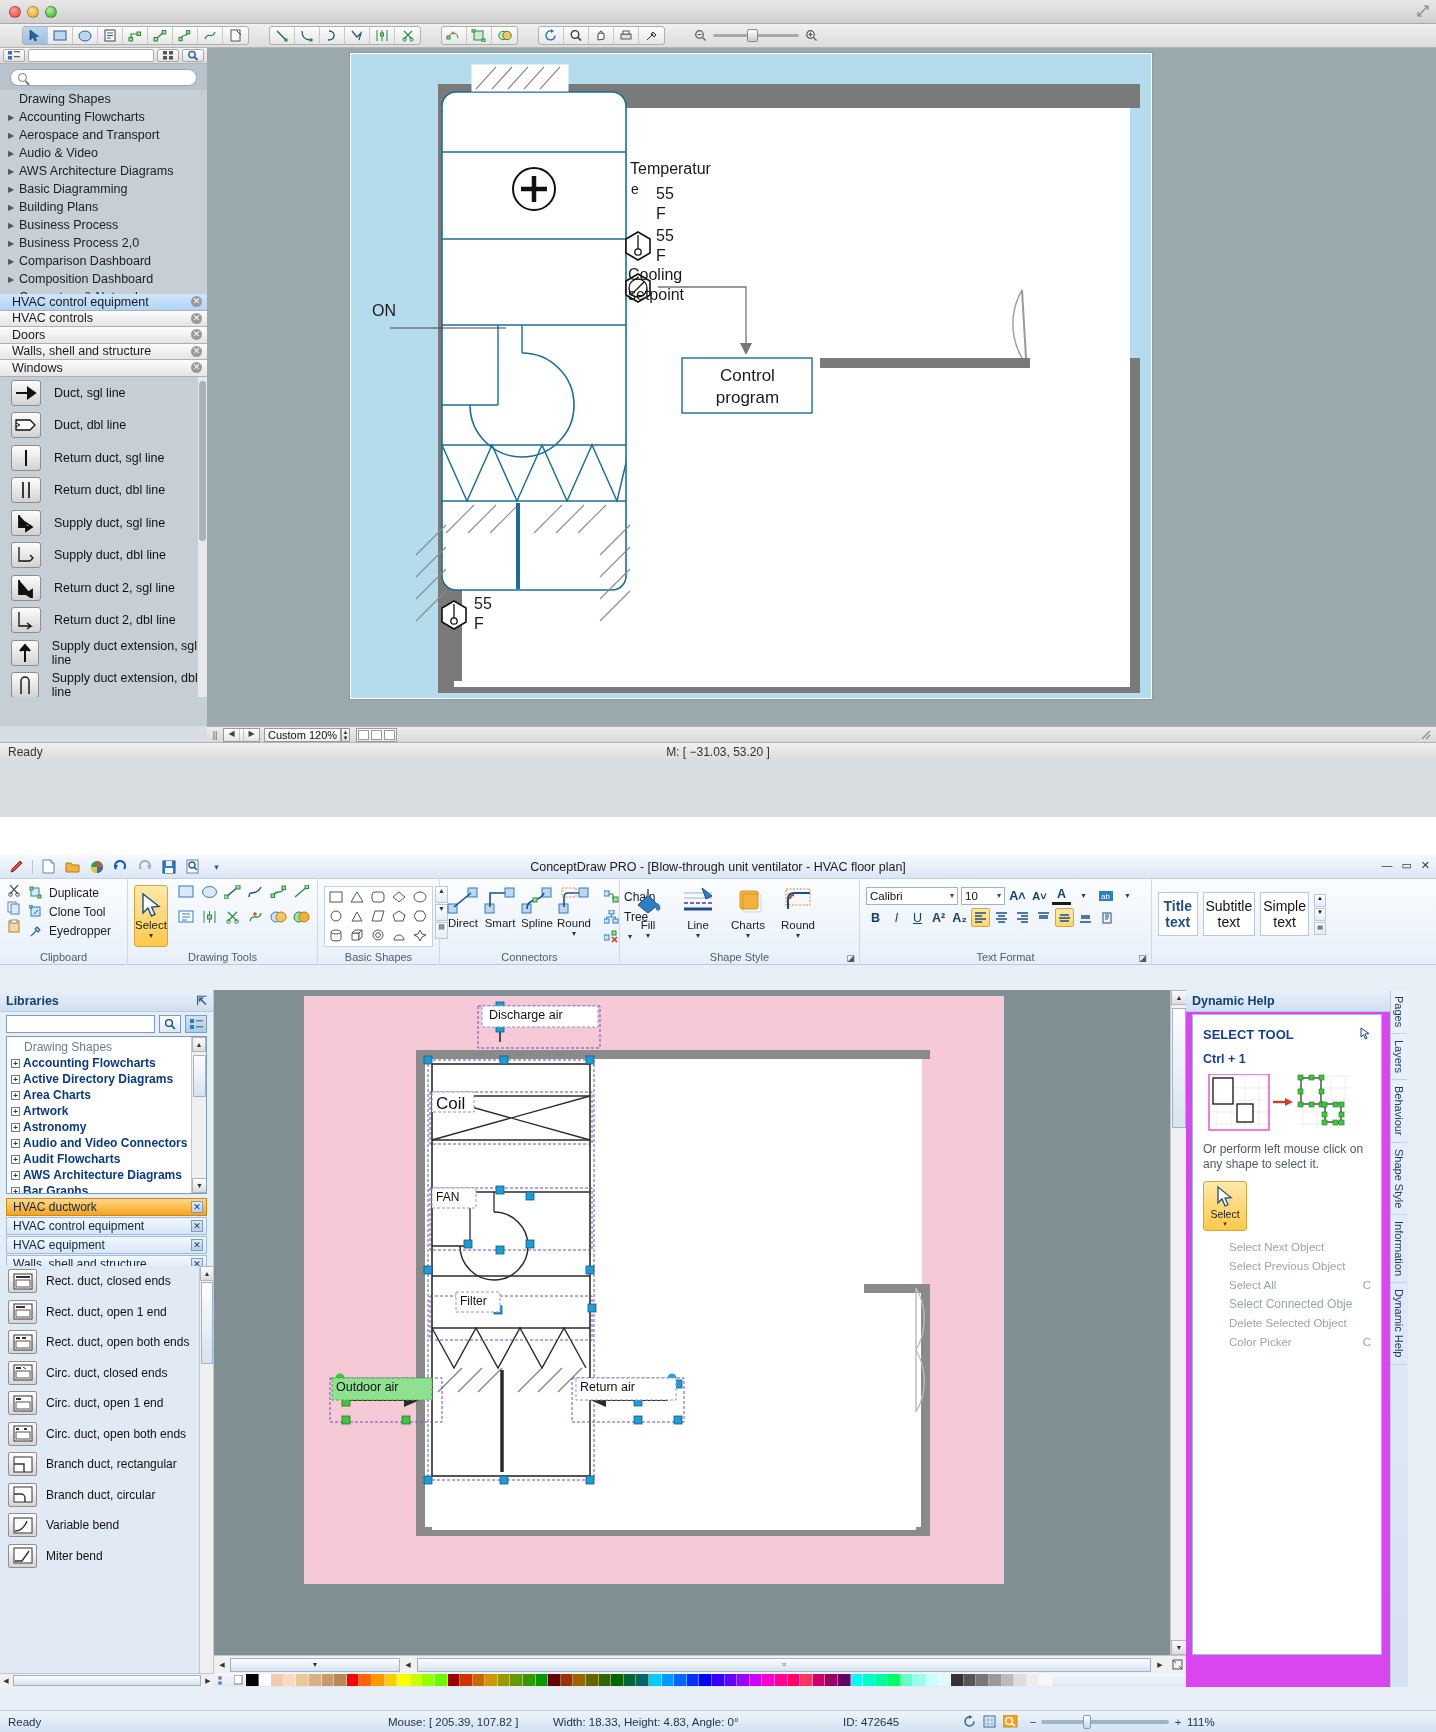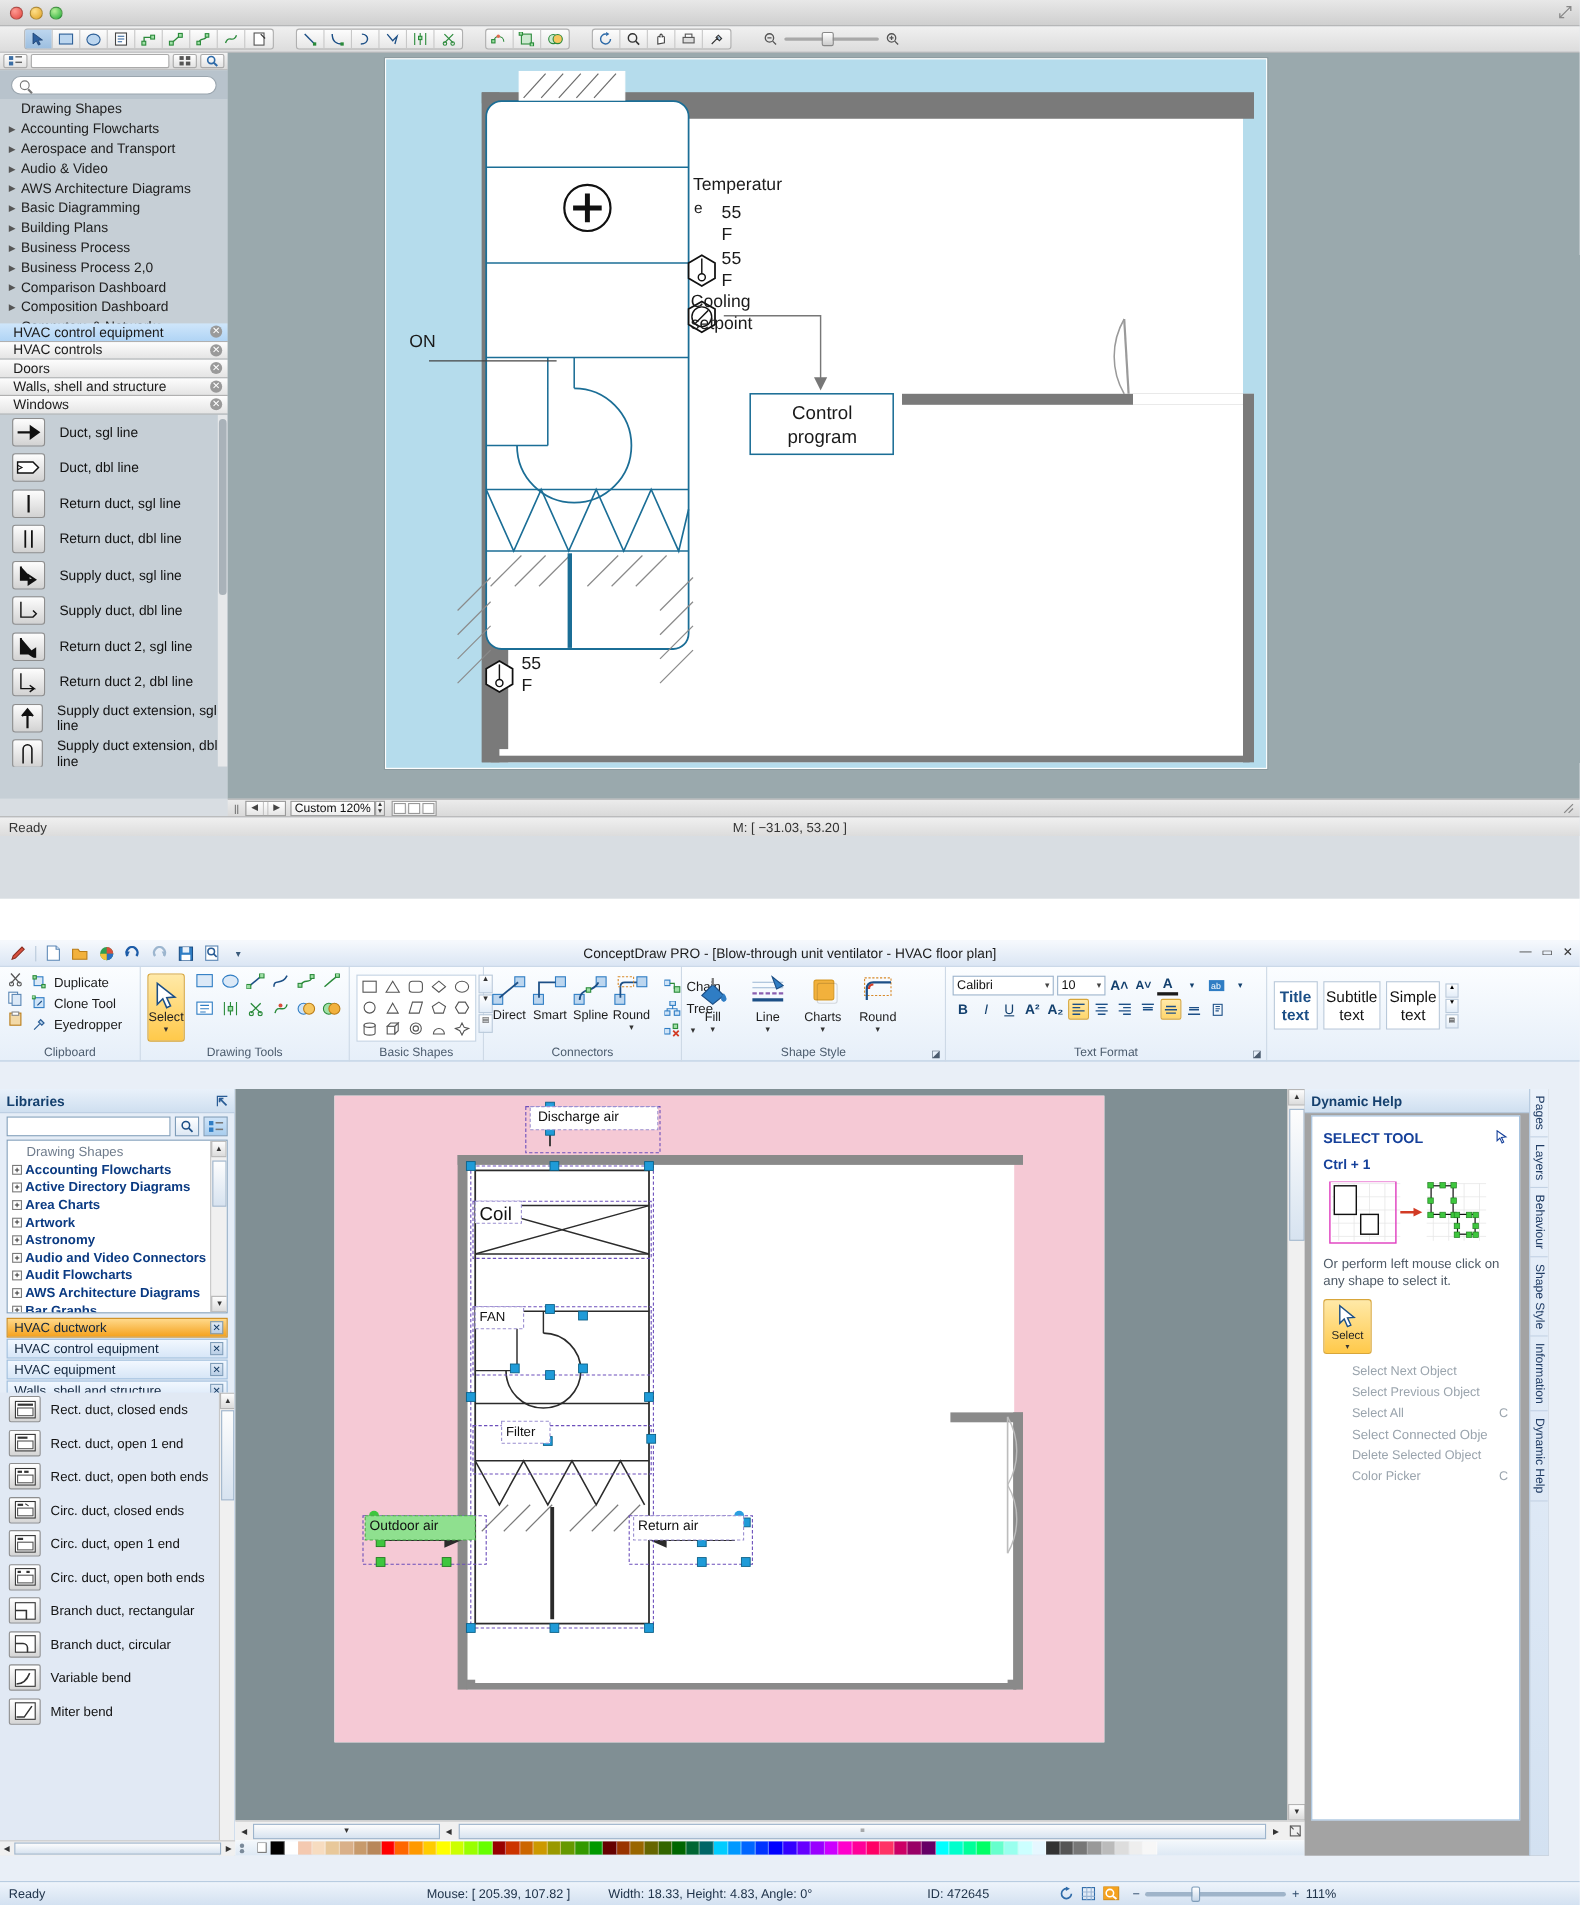--- a/index.html
+++ b/index.html
@@ -158,21 +158,21 @@
   .cd-canvaswrap { position:absolute; left:214px; top:0; right:222px; height:697px; background:#fff; }
   .cd-canvas { position:absolute; left:0; top:0; right:16px; bottom:32px; background:#808f94; overflow:hidden; }
   .cdpage { position:absolute; left:90px; top:6px; width:700px; height:588px; background:#fff; }
   .cd-vsb { position:absolute; right:0; top:0; width:16px; bottom:32px; background:#f0f0f0; border-left:1px solid #c7c7c7; }
   .cd-hsb { position:absolute; left:0; right:0; bottom:14px; height:18px; background:#f0f0f0; border-top:1px solid #c7c7c7;
      display:flex; align-items:center; }
   .cd-palette { position:absolute; left:0; right:0; bottom:0; height:14px; display:flex; align-items:center;
      background:linear-gradient(#f4f8fc,#dde8f4); }
   .sw { width:12.6px; height:12px; border-right:1px solid rgba(255,255,255,.4); }
 
-  .cd-help { position:absolute; right:0; top:0; width:222px; height:697px; background:#a3a3a3; }
+  .cd-help { position:absolute; right:0; top:0; width:222px; height:697px; background:#d946ef; }
   .helpbody { position:absolute; left:6px; top:24px; right:26px; bottom:32px; background:#fff;
      border:1px solid #9fbedd; padding:12px 10px; overflow:hidden; }
   .helptitle { color:#15409a; font-weight:bold; font-size:13px; }
   .helpkey { color:#15409a; font-weight:bold; font-size:12.5px; margin-top:10px; }
   .helptext { color:#4e5a66; font-size:12px; line-height:14.5px; margin-top:10px; }
   .sidetabs { position:absolute; right:0; top:0; width:18px; height:100%;
      background:linear-gradient(#eaf1fa,#d3e1f1); border-left:1px solid #b8cce1; }
   .sidetab { writing-mode:vertical-rl; font-size:11px; color:#1f3b63; padding:6px 2px; border-bottom:1px solid #c3d2e4;
      display:flex; align-items:center; gap:4px; }
 

